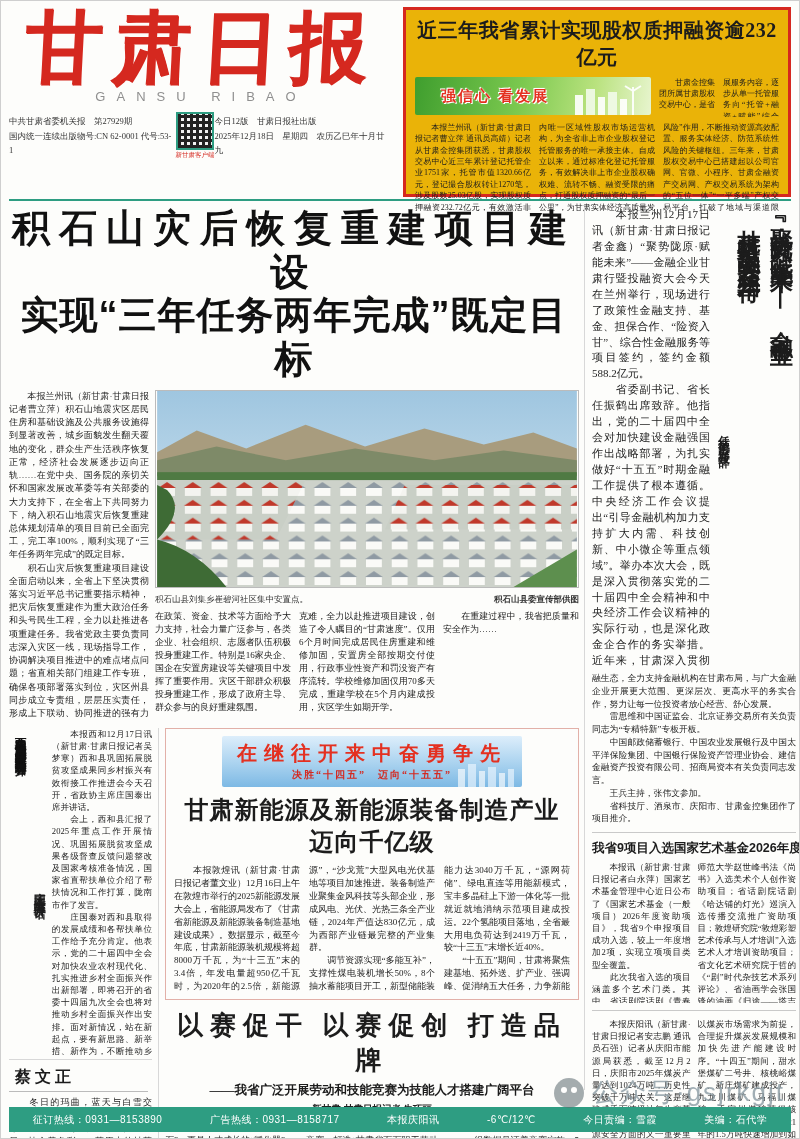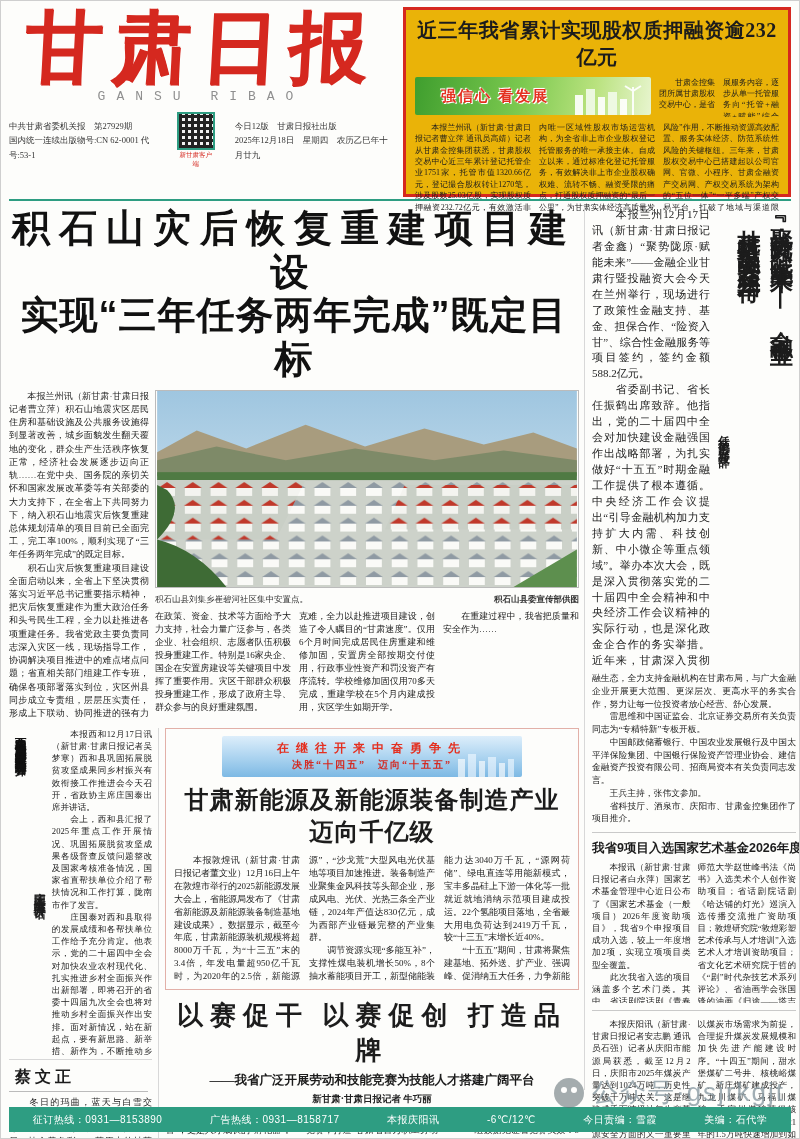--- a/index.html
+++ b/index.html
@@ -11,22 +11,22 @@
   }
 
   
   .header { display:flex; height:196px; padding:6px 8px 0 8px; }
   .masthead { width:384px; padding-top:2px; }
   .mast-title {
     text-align:center; color:#d5281f; font-weight:bold; font-size:78px;
     line-height:1.0; letter-spacing:10px; transform:skewX(-3deg);
     text-shadow:1px 1px 0 #d5281f;
   }
-  .mast-pinyin { text-align:center; color:#8f8f8f; font-size:13px; letter-spacing:11px; margin-top:2px; font-family:Liberation Mono, monospace; }
-  .mast-info { display:flex; justify-content:center; align-items:center; gap:20px; margin-top:8px; }
+  .mast-pinyin { text-align:center; color:#8f8f8f; font-size:13px; letter-spacing:11px; margin-top:2px; font-family:Liberation Sans, sans-serif; }
+  .mast-info { display:flex; justify-content:center; align-items:center; gap:0; margin-top:8px; }
   .mast-col { font-size:8.5px; line-height:1.7; color:#333; white-space:pre-line; }
   .qr-wrap { text-align:center; }
   .qr {
     width:38px; height:38px; margin:0 auto;
     background:
       repeating-linear-gradient(0deg,#222 0 3px,transparent 3px 6px),
       repeating-linear-gradient(90deg,#222 0 3px,#f2f2f2 3px 6px);
     border:2px solid #2e9d82;
   }
   .qr-cap { font-size:6.5px; color:#d5281f; margin-top:1px; }
@@ -91,21 +91,21 @@
   .author-rule { height:1px; background:#bbb; margin:0 4px 4px 0; }
   .maqu-intro-text { font-size:9px; line-height:1.45; text-align:justify; white-space:pre-line; }
 
   
   .energy-box { border:1px solid #e2b0a8; padding:7px 8px; }
   .blue-banner {
     position:relative; width:300px; margin:0 auto; padding:4px 0 5px 0; text-align:center;
     background:linear-gradient(180deg,#ddeefb 0%,#a9d2ef 55%,#7db9e4 100%);
     border-radius:2px; overflow:hidden;
   }
-  .blue-banner .bl1 { color:#e43020; font-weight:900; font-size:12px; letter-spacing:7px; font-family:"Liberation Sans","DejaVu Sans",sans-serif; }
+  .blue-banner .bl1 { color:#e43020; font-weight:900; font-size:20px; letter-spacing:7px; font-family:"Liberation Sans","DejaVu Sans",sans-serif; }
   .blue-banner .bl2 { color:#d5281f; font-weight:bold; font-size:10px; letter-spacing:2px; margin-top:1px; }
   .city-sil { position:absolute; right:6px; bottom:0; opacity:.65; }
   .energy-headline { text-align:center; font-weight:900; font-size:24px; letter-spacing:1px; margin:7px 0 6px 0; font-family:"Liberation Sans","DejaVu Sans",sans-serif; }
   .cols3 { display:flex; gap:9px; }
   .col3 { flex:1; font-size:9px; line-height:1.44; text-align:justify; overflow:hidden; white-space:pre-line; }
   .energy-cols { height:128px; }
 
   
   .contest { margin-top:8px; }
   .contest-h { text-align:center; font-weight:900; font-size:26px; letter-spacing:7px; }

